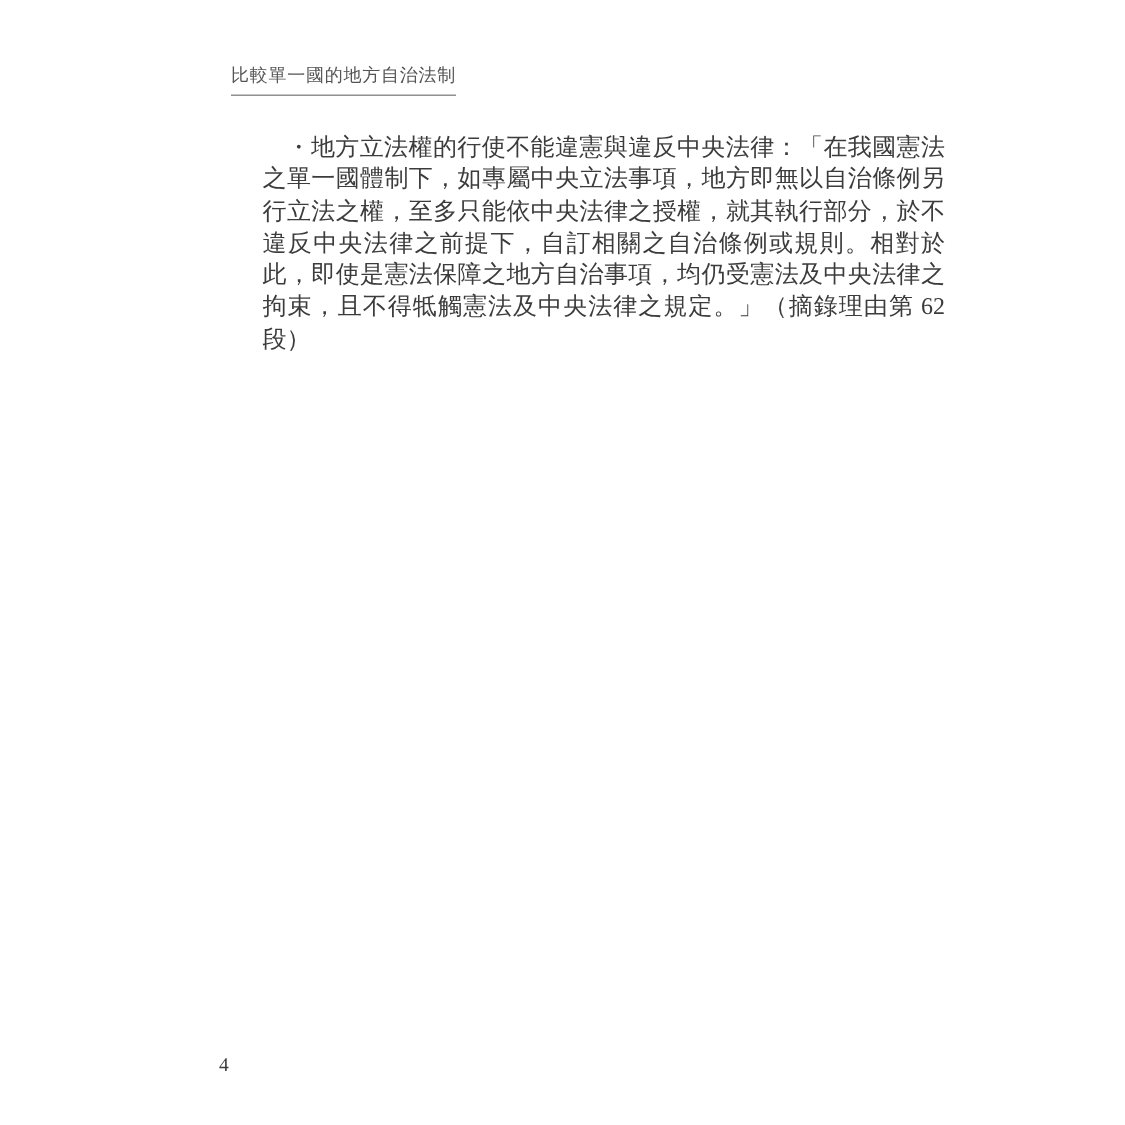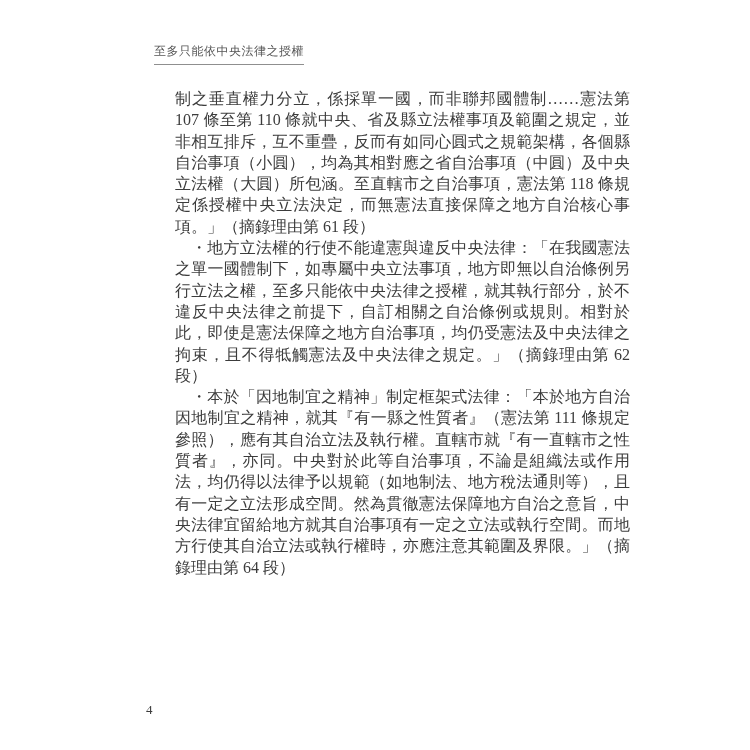--- a/index.html
+++ b/index.html
@@ -59,24 +59,22 @@
     color: var(--text-color, #3c3c3c);
     font-family: "Liberation Serif", "DejaVu Serif", serif;
   }
 </style>
 </head>
 <body>
 
 <div class="page">
 
   <div class="running-header">
-    <span class="title">至多只能依中央法律之授權</span>
+    <span class="title">比較單一國的地方自治法制</span>
   </div>
 
   <div class="text-block">
-    <p class="continuation">制之垂直權力分立，係採單一國，而非聯邦國體制……憲法第 107 條至第 110 條就中央、省及縣立法權事項及範圍之規定，並非相互排斥，互不重疊，反而有如同心圓式之規範架構，各個縣自治事項（小圓），均為其相對應之省自治事項（中圓）及中央立法權（大圓）所包涵。至直轄市之自治事項，憲法第 118 條規定係授權中央立法決定，而無憲法直接保障之地方自治核心事項。」（摘錄理由第 61 段）</p>
     <p class="bulleted">・地方立法權的行使不能違憲與違反中央法律：「在我國憲法之單一國體制下，如專屬中央立法事項，地方即無以自治條例另行立法之權，至多只能依中央法律之授權，就其執行部分，於不違反中央法律之前提下，自訂相關之自治條例或規則。相對於此，即使是憲法保障之地方自治事項，均仍受憲法及中央法律之拘束，且不得牴觸憲法及中央法律之規定。」（摘錄理由第 62 段）</p>
-    <p class="bulleted">・本於「因地制宜之精神」制定框架式法律：「本於地方自治因地制宜之精神，就其『有一縣之性質者』（憲法第 111 條規定參照），應有其自治立法及執行權。直轄市就『有一直轄市之性質者』，亦同。中央對於此等自治事項，不論是組織法或作用法，均仍得以法律予以規範（如地制法、地方稅法通則等），且有一定之立法形成空間。然為貫徹憲法保障地方自治之意旨，中央法律宜留給地方就其自治事項有一定之立法或執行空間。而地方行使其自治立法或執行權時，亦應注意其範圍及界限。」（摘錄理由第 64 段）</p>
   </div>
 
   <div class="page-number">4</div>
 
 </div>
 
 </body></html>

